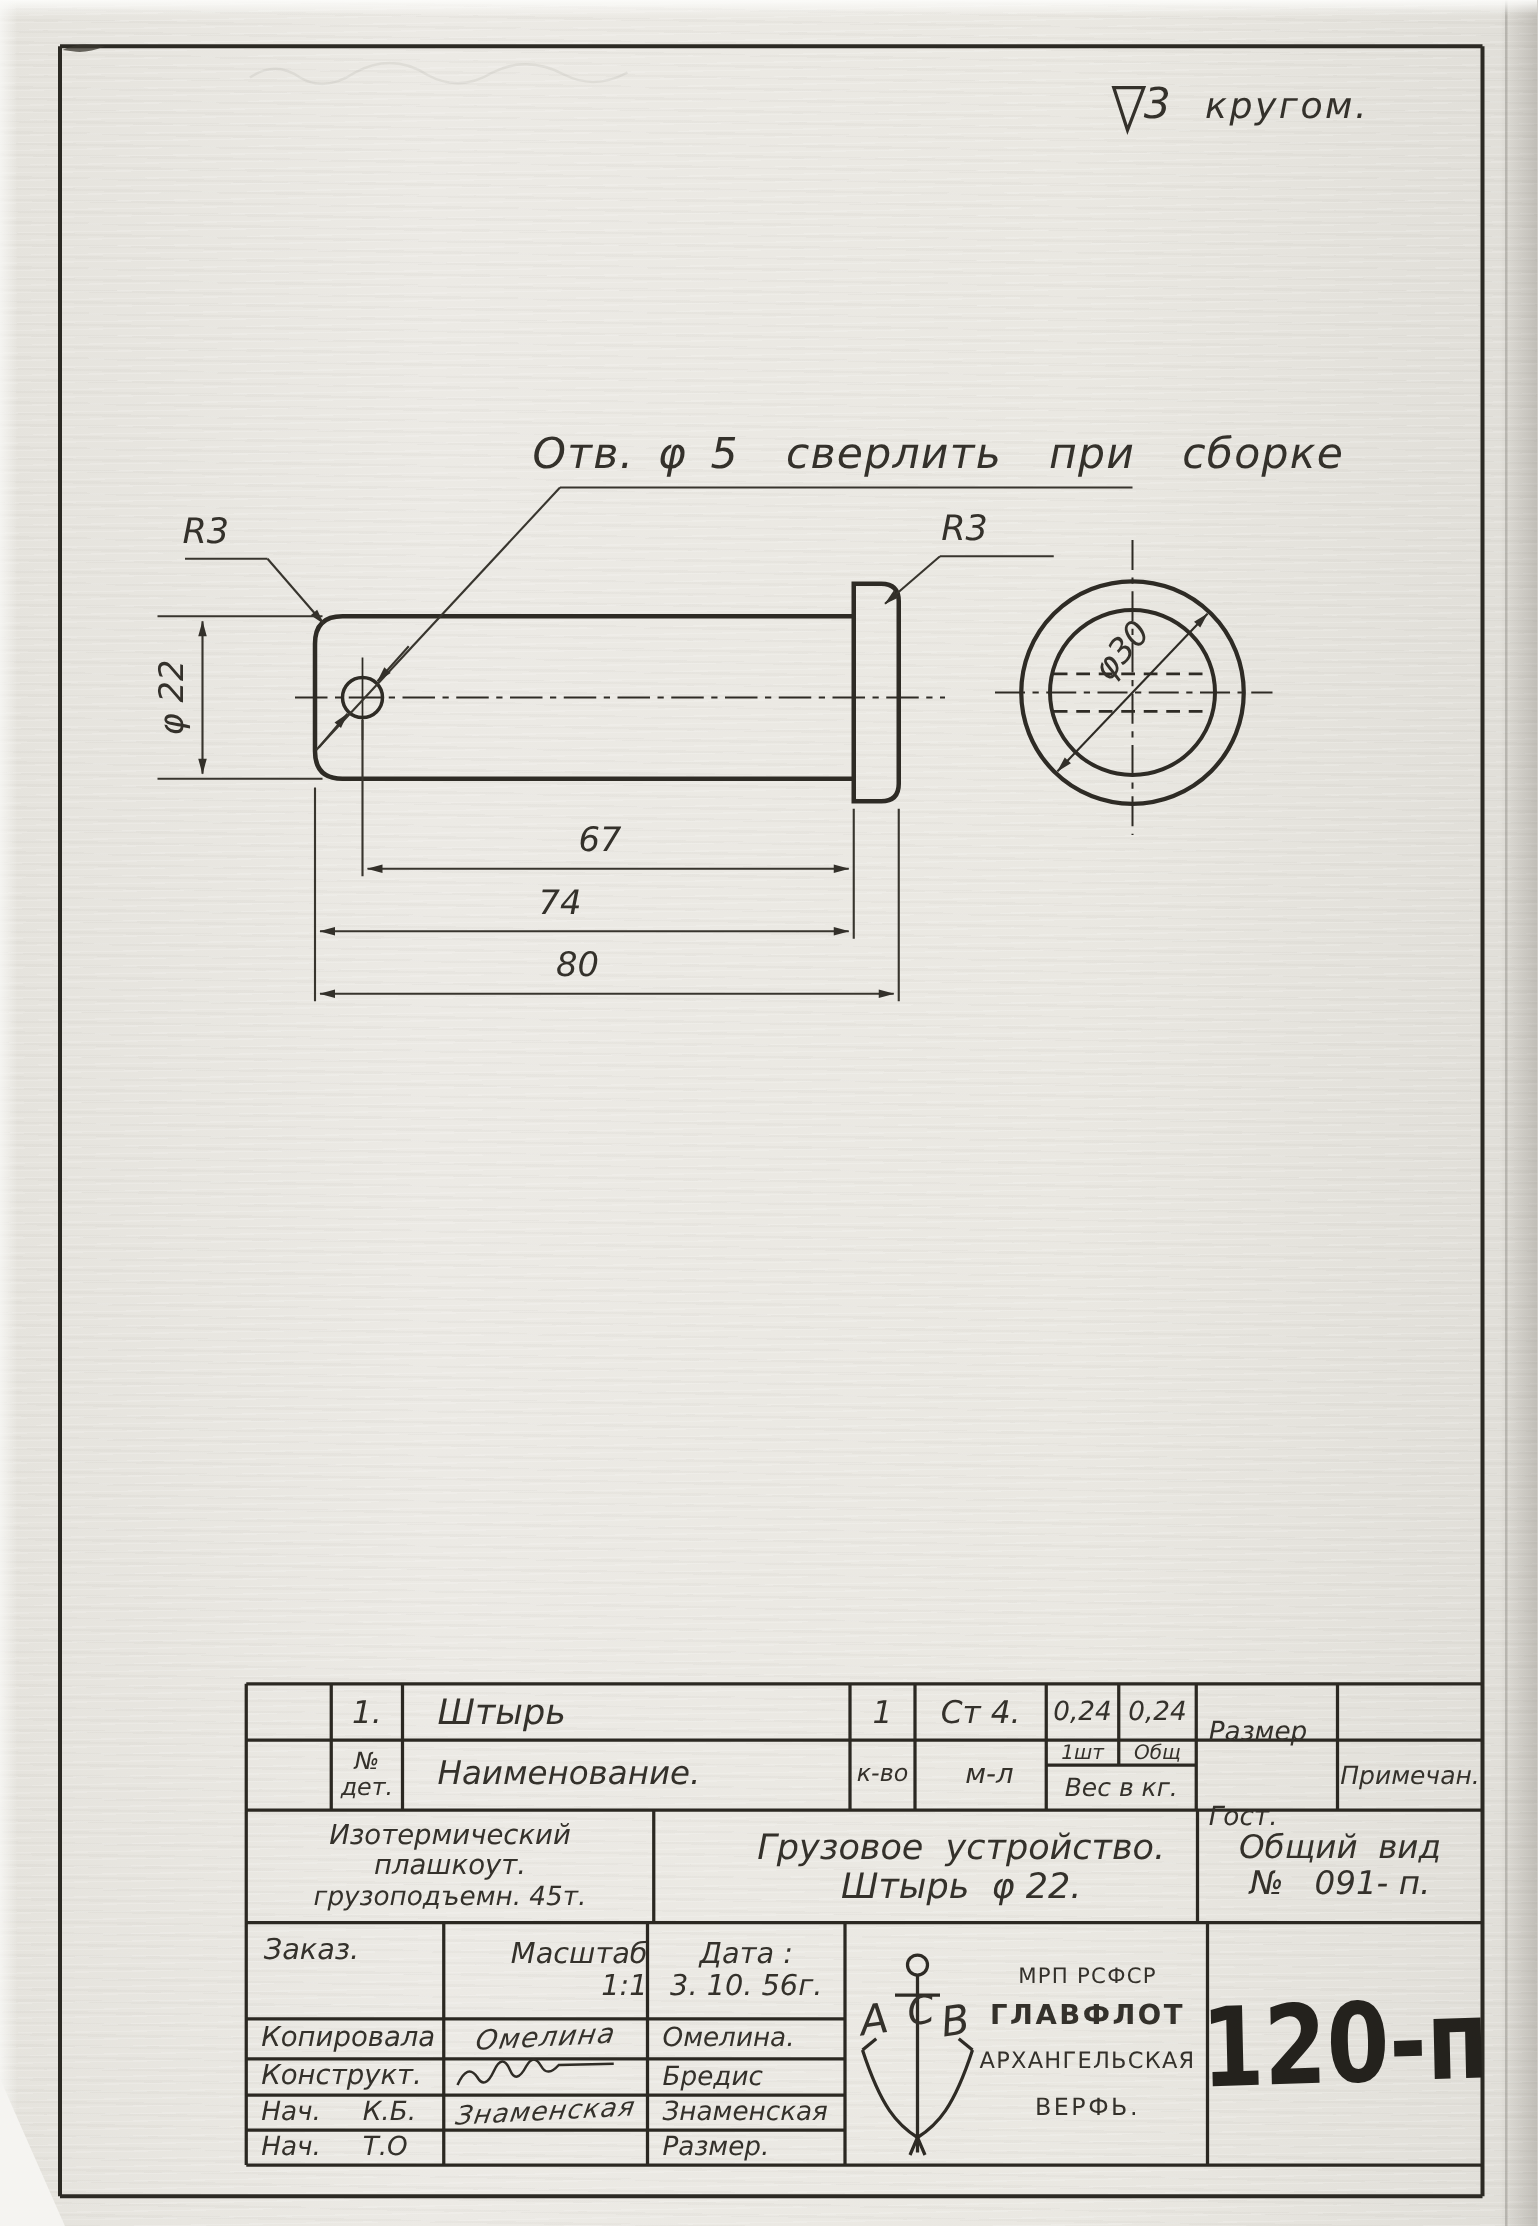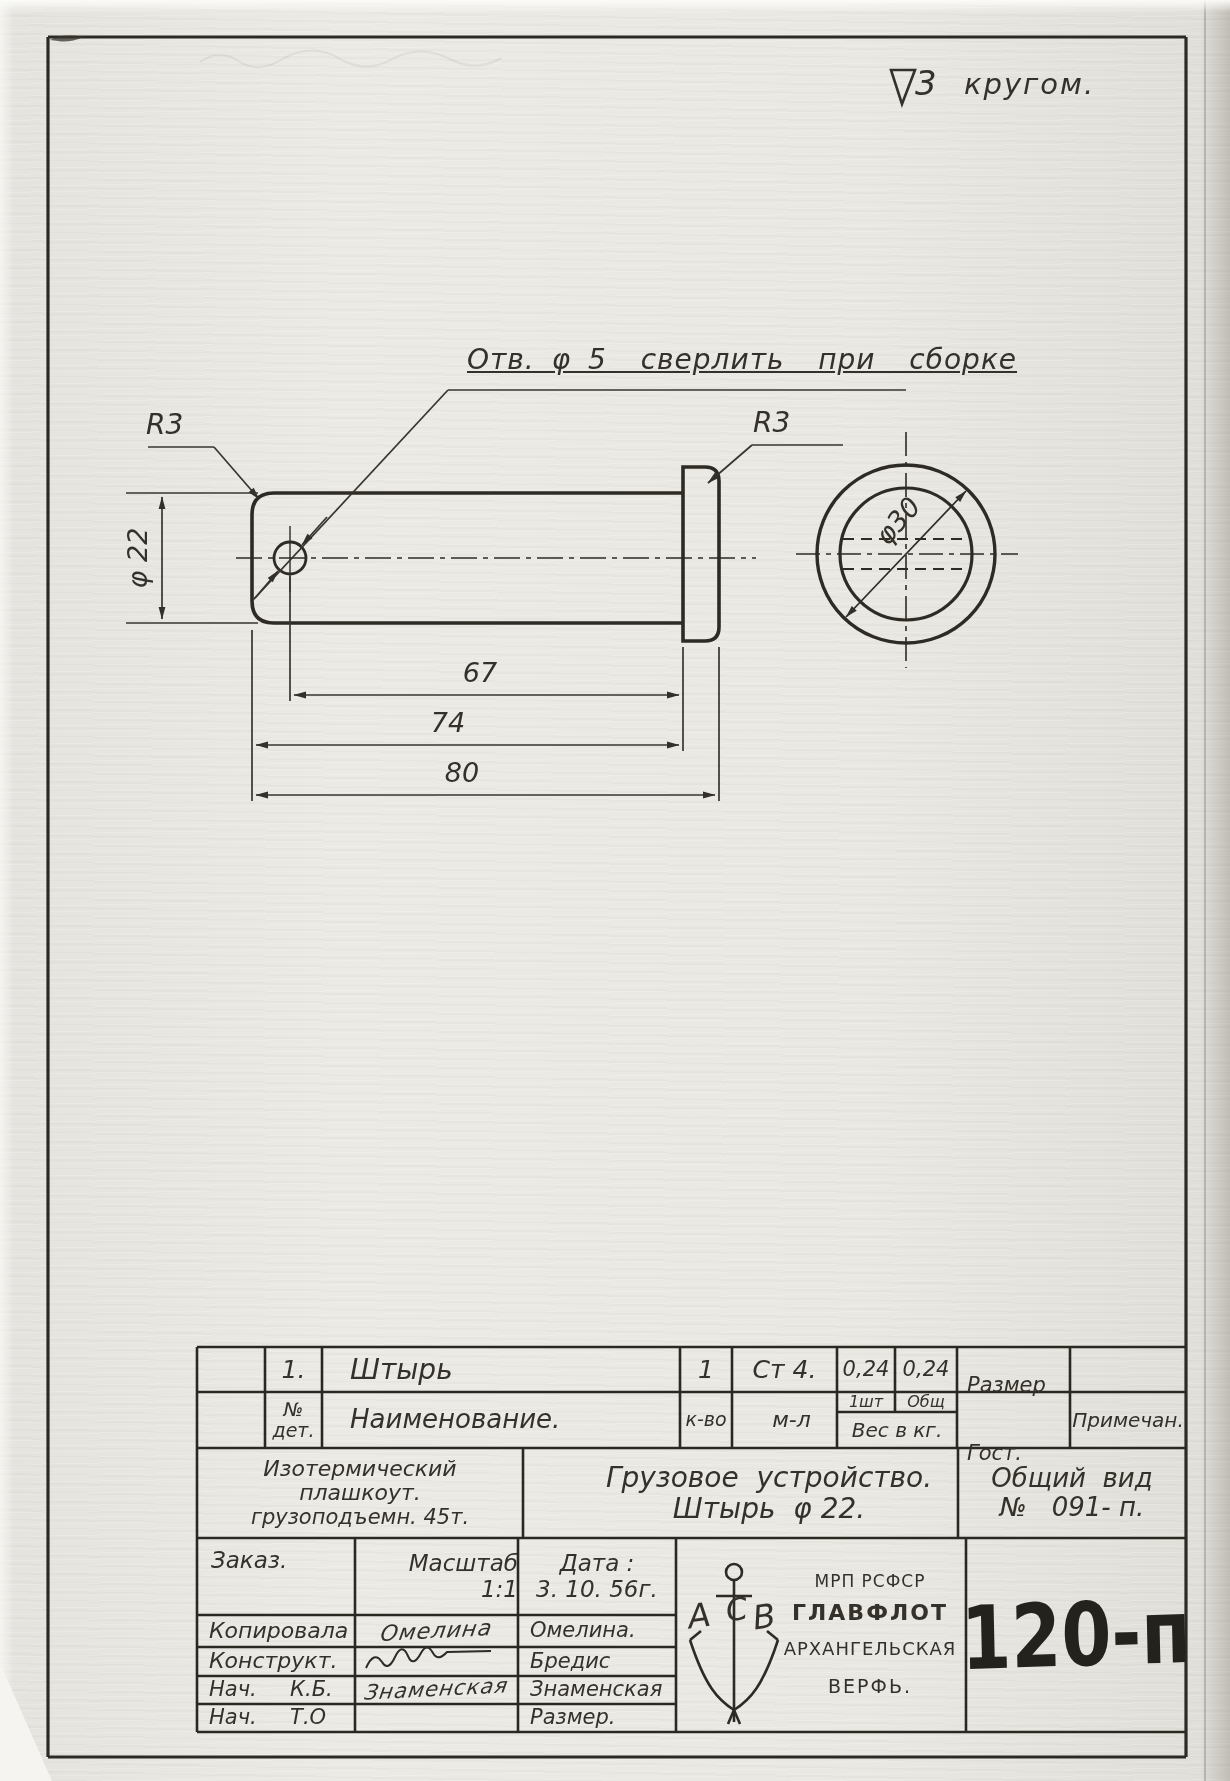--- a/index.html
+++ b/index.html
@@ -124,21 +124,21 @@
       <path d="M778 1640 l-11 -9"></path>
       <path d="M734 1710 l-6 14 M734 1710 l6 14"></path>
     </g>
 
     <path fill="none" stroke="#2f2c26" stroke-width="2" d="M366 1668 q8 -18 16 -6 q6 10 13 -5 q7 -15 13 -1 q5 12 13 -3 q6 -11 12 0 q5 9 14 -1 l44 -1"></path>
   </svg>
 
   <div class="t" style="left:915px;top:64px;font-size:34px;">3</div>
   <div class="t" style="left:964px;top:68px;font-size:29px;letter-spacing:2px;">кругом.</div>
 
-  <div class="t" style="left:467px;top:344px;font-size:28px;letter-spacing:1px;word-spacing:7px;text-decoration:underline;">Отв. φ 5  сверлить  при  сборке</div>
+  <div class="t" style="left:426px;top:344px;font-size:34px;letter-spacing:1px;word-spacing:7px;">Отв. φ 5  сверлить  при  сборке</div>
 
   <div class="t" style="left:146px;top:409px;font-size:28px;">R3</div>
   <div class="t" style="left:753px;top:407px;font-size:28px;">R3</div>
 
   <div class="t c" style="left:78px;top:543px;width:120px;height:30px;font-size:27px;transform:rotate(-90deg);">φ 22</div>
   <div class="t c" style="left:838px;top:506px;width:120px;height:30px;font-size:27px;transform:rotate(-49deg);">φ30</div>
 
   <div class="t c" style="left:448px;top:658px;width:64px;height:30px;font-size:27px;">67</div>
   <div class="t c" style="left:416px;top:708px;width:64px;height:30px;font-size:27px;">74</div>
   <div class="t c" style="left:430px;top:758px;width:64px;height:30px;font-size:27px;">80</div>

